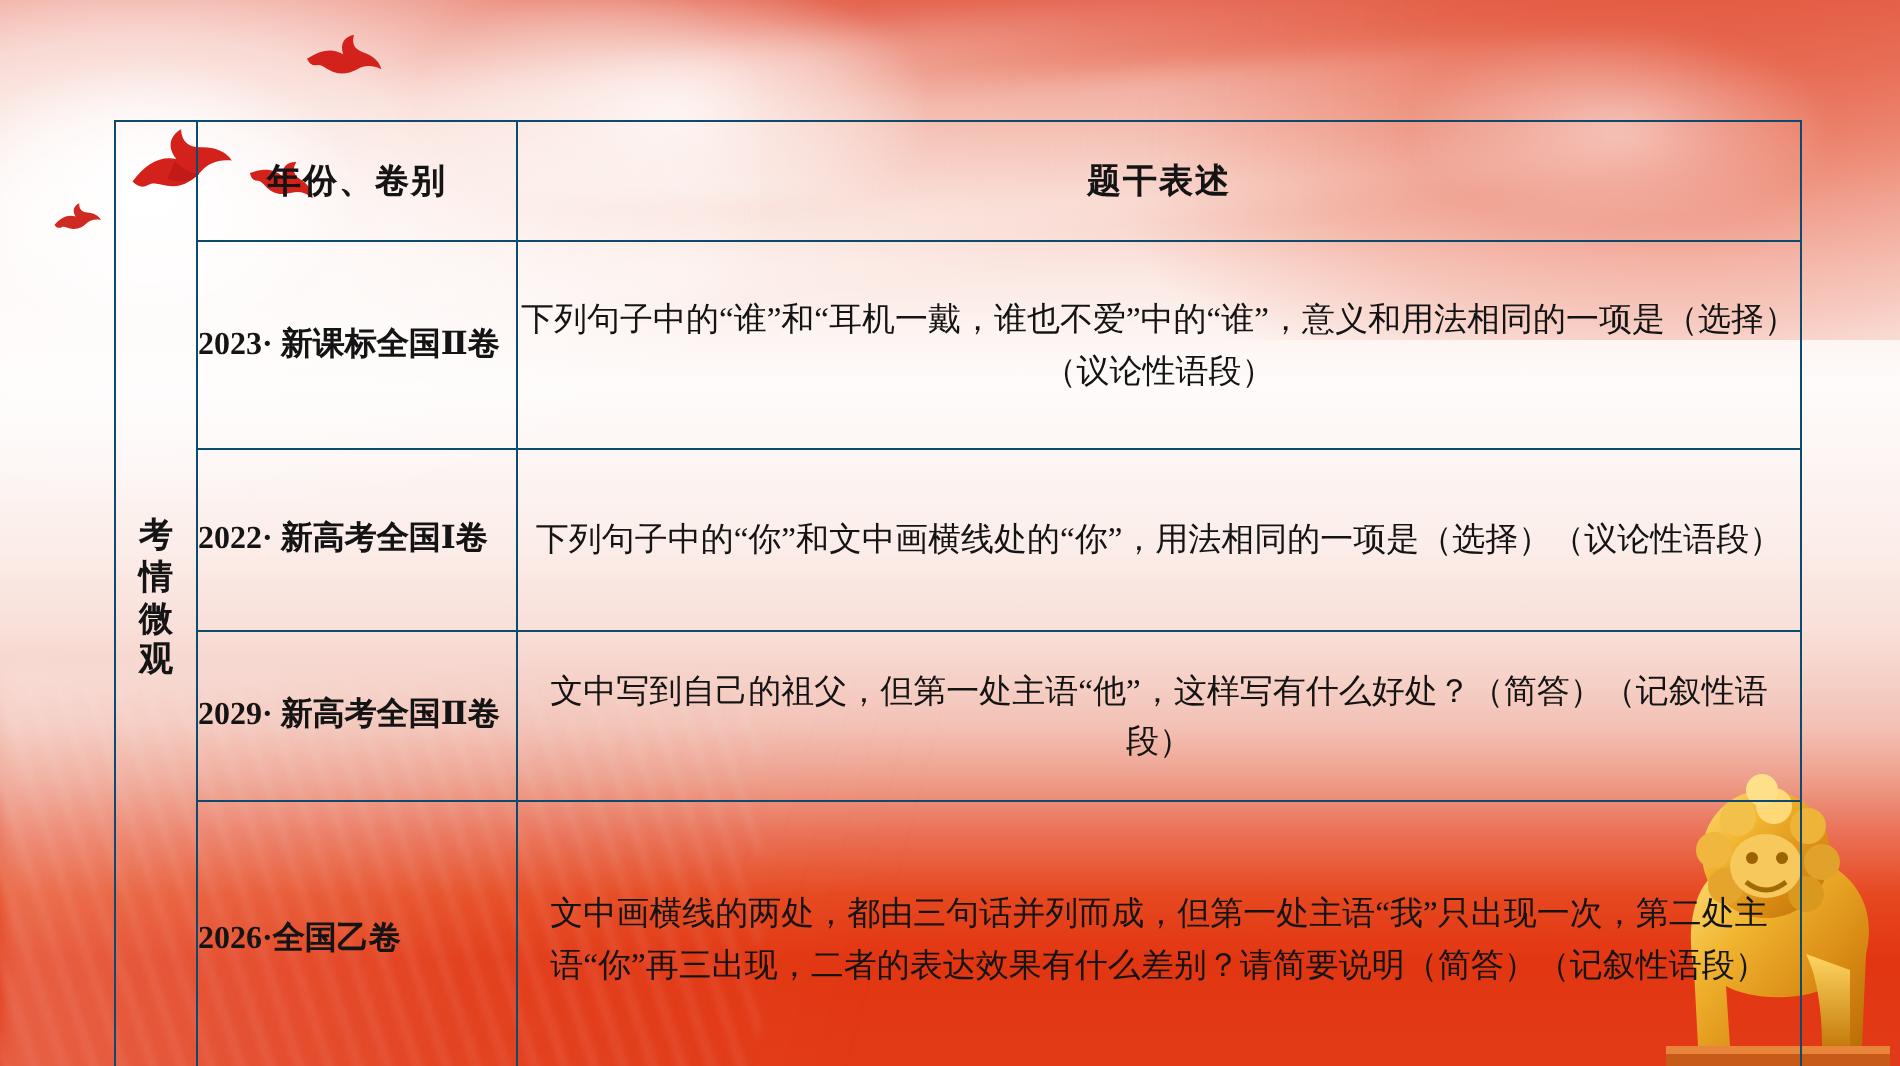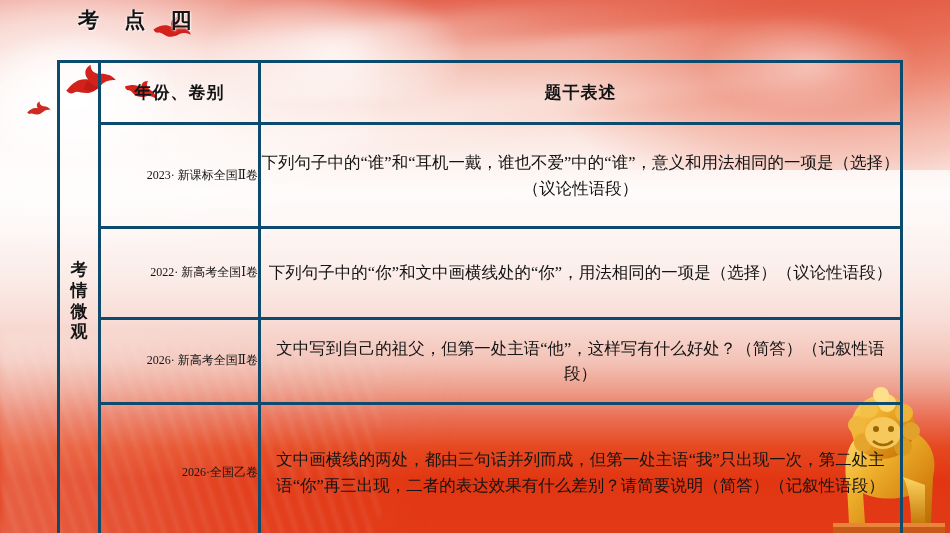--- a/index.html
+++ b/index.html
@@ -174,21 +174,21 @@
     top: 60px;
     width: 843px;
     height: 473px;
   }
   table.kp-table {
     width: 843px;
     border-collapse: collapse;
     table-layout: fixed;
   }
   table.kp-table td {
-    border: 3px solid #0c4a6e;
+    border: 1px solid #0c4a6e;
     padding: 0;
     vertical-align: middle;
     background: transparent;
   }
   .col-side  { width: 41px; }
   .col-year  { width: 160px; }
   .col-stem  { width: 642px; }
 
   .cell-side {
     text-align: center;
@@ -212,25 +212,26 @@
   }
   .cell-head-stem {
     text-align: center;
     font-size: 17px;
     font-weight: 700;
     color: #141414;
     letter-spacing: 1px;
     margin-left: 39px;
   }
   .cell-year {
-    text-align: right;
-    font-size: 12px;
+    text-align: left;
+    font-size: 16px;
     color: #141414;
     line-height: 1.45;
     padding: 4px 3px;
+    font-weight: bold;
   }
   .cell-stem {
     text-align: center;
     font-size: 16.5px;
     color: #141414;
     line-height: 1.52;
     padding: 6px 8px 6px 10px;
     text-indent: 0;
   }
   .r1 { height: 104px; }
@@ -317,21 +318,20 @@
       <ellipse cx="72" cy="60" rx="18" ry="16" fill="#f7c85c"></ellipse>
       <ellipse cx="65" cy="56" rx="3" ry="3" fill="#9a6400"></ellipse>
       <ellipse cx="80" cy="56" rx="3" ry="3" fill="#9a6400"></ellipse>
       <path d="M62 68 Q72 76 82 68" stroke="#a06a05" stroke-width="2.5" fill="none"></path>
 
       <rect x="22" y="150" width="112" height="10" fill="#c75a18"></rect>
       <rect x="22" y="150" width="112" height="4" fill="#e8853a"></rect>
     </svg>
   </div>
 
-  <div class="slide-title">考  点  四</div>
 
   <div class="table-wrap">
     <table class="kp-table">
       <colgroup>
         <col class="col-side">
         <col class="col-year">
         <col class="col-stem">
       </colgroup>
       <tbody>
         <tr>
@@ -349,21 +349,21 @@
           <td class="cell-year">2023·  新课标全国Ⅱ卷</td>
           <td class="cell-stem">下列句子中的“谁”和“耳机一戴，谁也不爱”中的“谁”，意义和用法相同的一项是（选择）（议论性语段）</td>
         </tr>
 
         <tr class="r2">
           <td class="cell-year">2022·  新高考全国Ⅰ卷</td>
           <td class="cell-stem">下列句子中的“你”和文中画横线处的“你”，用法相同的一项是（选择）（议论性语段）</td>
         </tr>
 
         <tr class="r3">
-          <td class="cell-year">2026·  新高考全国Ⅱ卷</td>
+          <td class="cell-year">2029·  新高考全国Ⅱ卷</td>
           <td class="cell-stem">文中写到自己的祖父，但第一处主语“他”，这样写有什么好处？（简答）（记叙性语段）</td>
         </tr>
 
         <tr class="r4">
           <td class="cell-year">2026·全国乙卷</td>
           <td class="cell-stem">文中画横线的两处，都由三句话并列而成，但第一处主语“我”只出现一次，第二处主语“你”再三出现，二者的表达效果有什么差别？请简要说明（简答）（记叙性语段）</td>
         </tr>
       </tbody>
     </table>
   </div>

